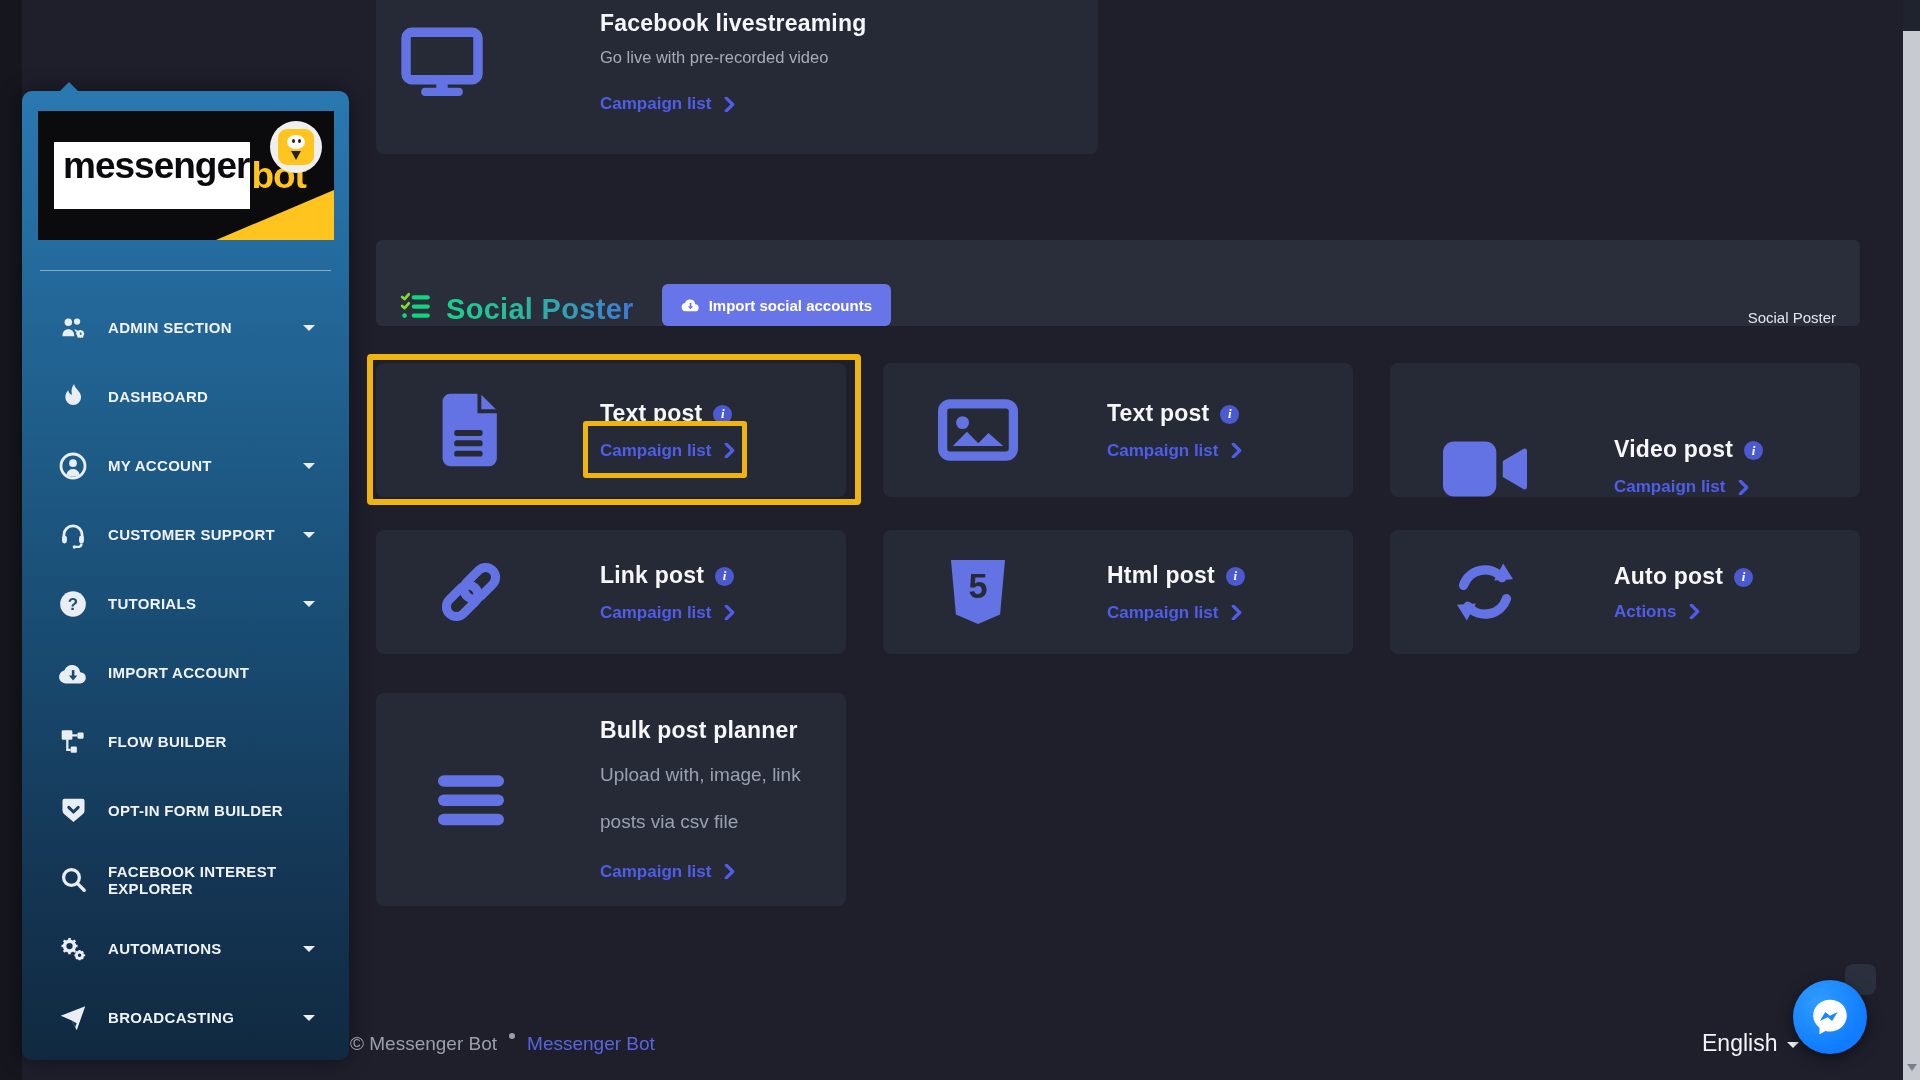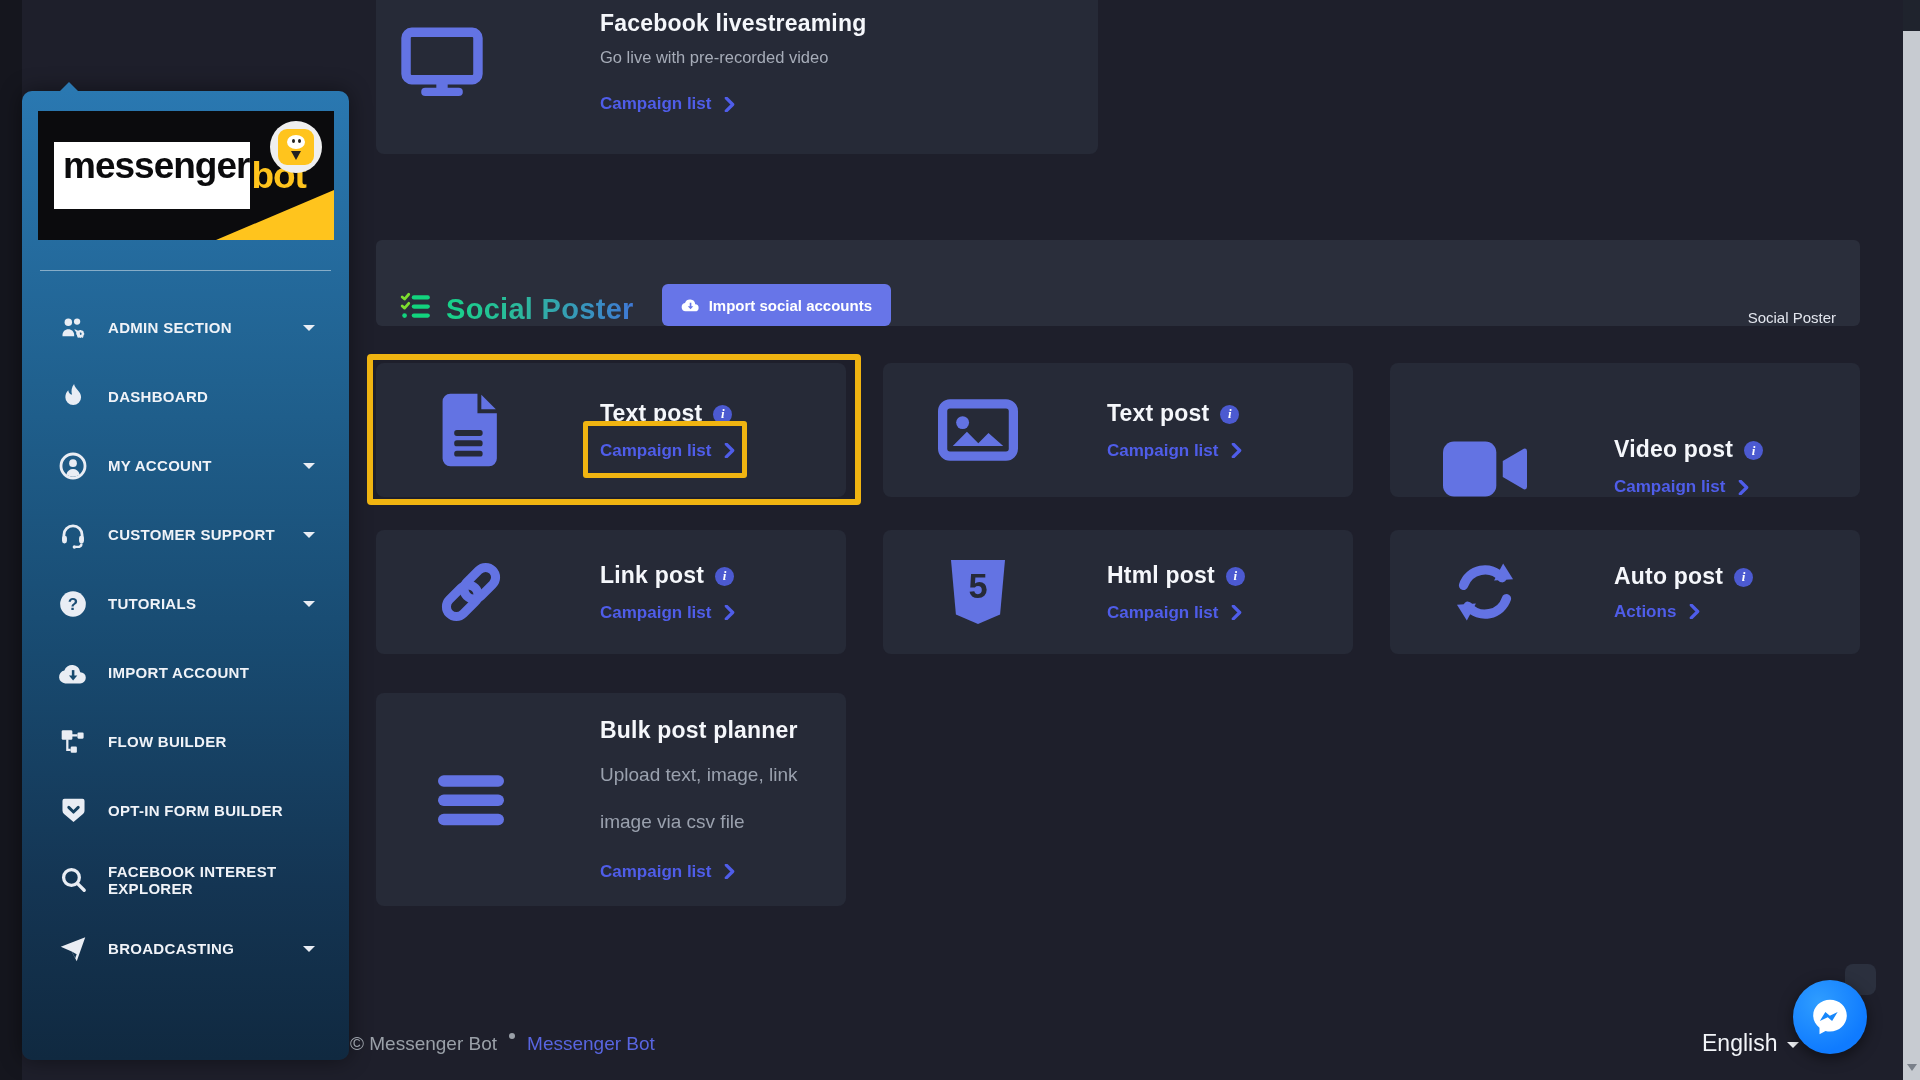--- a/index.html
+++ b/index.html
@@ -231,20 +231,32 @@
     <div class="menu-item">
       <span class="mi-icon">
         <svg width="27" height="27" viewBox="0 0 24 24" fill="none" stroke="currentColor">
             <circle cx="10.2" cy="10.2" r="7" stroke-width="2.9"></circle>
             <path d="M15.4 15.4 21.5 21.5" stroke-width="3" stroke-linecap="round"></path>
           </svg>
       </span>
       <span class="mi-label">FACEBOOK INTEREST EXPLORER</span>
     </div>
 
+    <div class="menu-item">
+      <span class="mi-icon">
+        <svg width="28" height="28" viewBox="0 0 24 24" stroke="currentColor" fill="none">
+            <circle cx="9" cy="9.5" r="4.2" stroke-width="3"></circle>
+            <path d="M9 2.6v2M9 14.4v2M2.1 9.5h2M13.9 9.5h2M4.1 4.6l1.4 1.4M12.5 13l1.4 1.4M13.9 4.6l-1.4 1.4M5.5 13l-1.4 1.4" stroke-width="2.2"></path>
+            <circle cx="17.6" cy="17.3" r="2.7" stroke-width="2.4"></circle>
+            <path d="M17.6 12.9v1.4M17.6 20.3v1.4M13.2 17.3h1.4M21 17.3h1.4M14.5 14.2l1 1M19.7 19.4l1 1M20.7 14.2l-1 1M15.5 19.4l-1 1" stroke-width="1.8"></path>
+          </svg>
+      </span>
+      <span class="mi-label">AUTOMATIONS</span>
+      <span class="mi-caret"></span>
+    </div>
 
     <div class="menu-item">
       <span class="mi-icon">
         <svg width="28" height="28" viewBox="0 0 24 24" fill="currentColor">
             <path d="M22.5 2 15.2 22.4l-4.3-8.3L1.5 10z"></path>
             <path d="M10.9 14.1l3 5.8 1.2-3.4z" fill="#133551"></path>
           </svg>
       </span>
       <span class="mi-label">BROADCASTING</span>
       <span class="mi-caret"></span>
@@ -455,21 +467,21 @@
     <svg width="66" height="56" viewBox="0 0 24 20" fill="currentColor">
         <rect x="0" y="1" width="24" height="4.2" rx="2.1"></rect>
         <rect x="0" y="8" width="24" height="4.2" rx="2.1"></rect>
         <rect x="0" y="15" width="24" height="4.2" rx="2.1"></rect>
       </svg>
   </div>
   <div class="card-body">
     <div class="card-title-row">
       <span class="card-title">Bulk post planner</span>
     </div>
-    <div class="bulk-sub">Upload text, image, link image via csv file</div>
+    <div class="bulk-sub">Upload with, image, link posts via csv file</div>
     <a class="card-link">
       <span>Campaign list</span>
       <span class="chev">
           <svg width="11" height="15" viewBox="0 0 10 14">
             <path d="M2 1l6 6-6 6" stroke="currentColor" stroke-width="3" fill="none" stroke-linecap="round" stroke-linejoin="round"></path>
           </svg>
         </span>
     </a>
   </div>
 </div>

